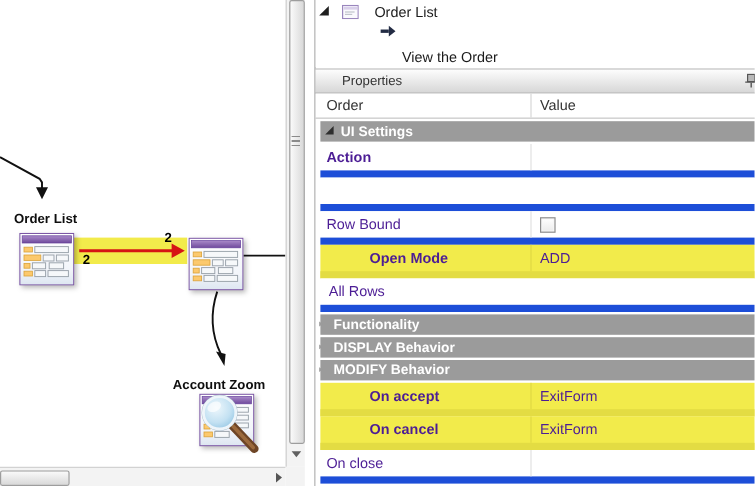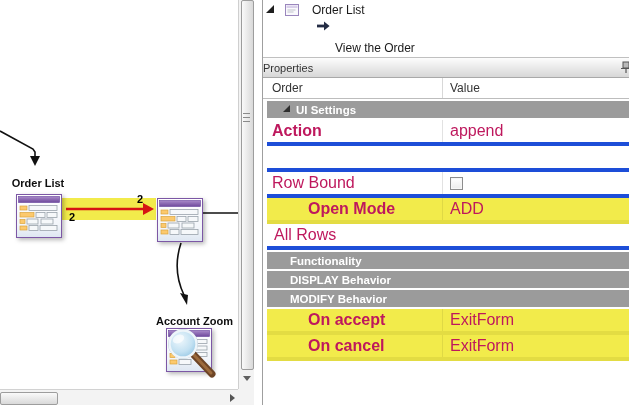--- a/index.html
+++ b/index.html
@@ -39,38 +39,38 @@
   .lvl0{padding-left:3px;}
   .lvl1{padding-left:54px;}
   .texp{width:0;height:0;border-left:8px solid transparent;border-bottom:8px solid #1f1f1f;margin-top:-2px;}
   .tree-form-icon{margin-left:11px;display:inline-flex;}
   .tlabel0{margin-left:13px;}
   .flow-icon{display:inline-flex;}
   .tlabel1{margin-left:5px;margin-top:44px;}
   
   #ptitle{position:absolute;left:0;top:57px;width:100%;height:21px;box-sizing:border-box;
           background:linear-gradient(#fdfdfd,#d7d7d7);border-top:1px solid #c0c0c0;border-bottom:1px solid #a9a9a9;
-          display:flex;align-items:center;padding-left:0;font-size:11px;color:#333;}
+          display:flex;align-items:center;padding-left:22px;font-size:11px;color:#333;}
   #pin{position:absolute;right:-3px;top:3px;}
   
   #ghead{position:absolute;left:0;top:78px;width:100%;height:21px;box-sizing:border-box;background:#fff;
          border-bottom:1px solid #bdbdbd;display:flex;padding-left:4px;font-size:12px;color:#333;}
   .hname{width:176px;padding-left:5px;display:flex;align-items:center;border-right:1px solid #d8d8d8;box-sizing:border-box;}
   .hval{flex:1;padding-left:7px;display:flex;align-items:center;}
   
   #gbody{position:absolute;left:0;top:99px;width:100%;bottom:0;box-sizing:border-box;
          padding-left:4px;background:#fff;overflow:hidden;}
-  .prow{height:22px;display:flex;border-bottom:4px solid #1d4ed8;font-size:16px;color:#be185d;background:#fff;}
+  .prow{height:22px;display:flex;border-bottom:6px solid #1d4ed8;font-size:12px;color:#4c1d95;background:#fff;}
   .prow.hl{background:#f2eb4b;border-bottom-color:#e3dc43;}
   .pname{width:176px;padding-left:5px;display:flex;align-items:center;border-right:1px solid #e2e2e2;box-sizing:border-box;}
   .prow.hl .pname{border-right-color:#dfd945;padding-left:41px;}
   .pval{flex:1;padding-left:7px;display:flex;align-items:center;}
   .bold{font-weight:bold;}
   .pgroup{height:17px;margin:2px 0;background:#9b9b9b;color:#fff;font-weight:bold;font-size:11.5px;
-          display:flex;align-items:center;padding-left:16px;}
+          display:flex;align-items:center;padding-left:4px;}
   .gexp-exp{width:0;height:0;border-left:7px solid transparent;border-bottom:7px solid #2e2e2e;margin-right:6px;margin-top:-2px;}
   .gexp-col{width:0;height:0;border-top:4px solid transparent;border-bottom:4px solid transparent;
             border-left:5px solid #cycyc;border-left-color:#cfcfcf;margin-right:7px;position:relative;}
   .gexp-col::after{content:"";position:absolute;left:-5px;top:-2.5px;border-top:2.5px solid transparent;
             border-bottom:2.5px solid transparent;border-left:3.2px solid #9b9b9b;}
   .cbx{width:13px;height:13px;border:1px solid #8d8d8d;background:linear-gradient(#ffffff,#ebebeb);
        box-shadow:inset 0 0 0 1px #f6f6f6;box-sizing:border-box;}
 </style>
 </head>
 <body>
@@ -158,21 +158,21 @@
       </g>
       <g fill="#fcc96d" stroke="#dba43c" stroke-width="0.7">
         <rect x="4" y="12" width="7" height="4"></rect>
           <rect x="4" y="18.5" width="14" height="4.5"></rect>
         <rect x="4" y="25.5" width="5" height="4"></rect>
           <rect x="4" y="32" width="7" height="4"></rect>
       </g>
     </svg>
   </div>
 
-  <div class="node-label" style="left:156px;top:315px;width:75px;">Account Zoom</div>
+  <div class="node-label" style="left:144px;top:315px;width:75px;">Account Zoom</div>
   <div class="node" style="left:166px;top:328px;">
     <svg class="node-icon" width="46" height="44">
       <rect x="0.5" y="0.5" width="45" height="43" fill="url(#bodyg)" stroke="#7c57a5"></rect>
       <rect x="2.5" y="2.5" width="41" height="6" fill="url(#hdr)" stroke="#66429b" stroke-width="0.6"></rect>
       <g stroke="#9aa2ab" stroke-width="0.8">
         <rect x="28" y="11.5" width="13" height="4" fill="#f6f8fa"></rect>
         <rect x="28" y="18" width="13" height="4" fill="#f6f8fa"></rect>
         <rect x="28" y="24.5" width="13" height="4" fill="#f6f8fa"></rect>
         <rect x="13" y="31.5" width="12" height="5" fill="#f6f8fa"></rect>
       </g>
@@ -246,21 +246,20 @@
     <div class="hval">Value</div>
   </div>
 
   <div id="gbody">
       <div class="pgroup">
         <span class="gexp-exp"></span>
         <span>UI Settings</span>
       </div>
       <div class="prow">
         <div class="pname bold">Action</div>
-        <div class="pval">append</div>
       </div>
       <div class="prow">
         <div class="pval"></div>
       </div>
       <div class="prow">
         <div class="pname">Row Bound</div>
         <div class="pval">
           <div class="cbx"></div>
         </div>
       </div>
@@ -284,14 +283,18 @@
         <span>MODIFY Behavior</span>
       </div>
       <div class="prow hl">
         <div class="pname bold">On accept</div>
         <div class="pval">ExitForm</div>
       </div>
       <div class="prow hl">
         <div class="pname bold">On cancel</div>
         <div class="pval">ExitForm</div>
       </div>
+      <div class="prow">
+        <div class="pname">On close</div>
+        <div class="pval"></div>
+      </div>
     </div>
 </div>
 
 </body></html>

